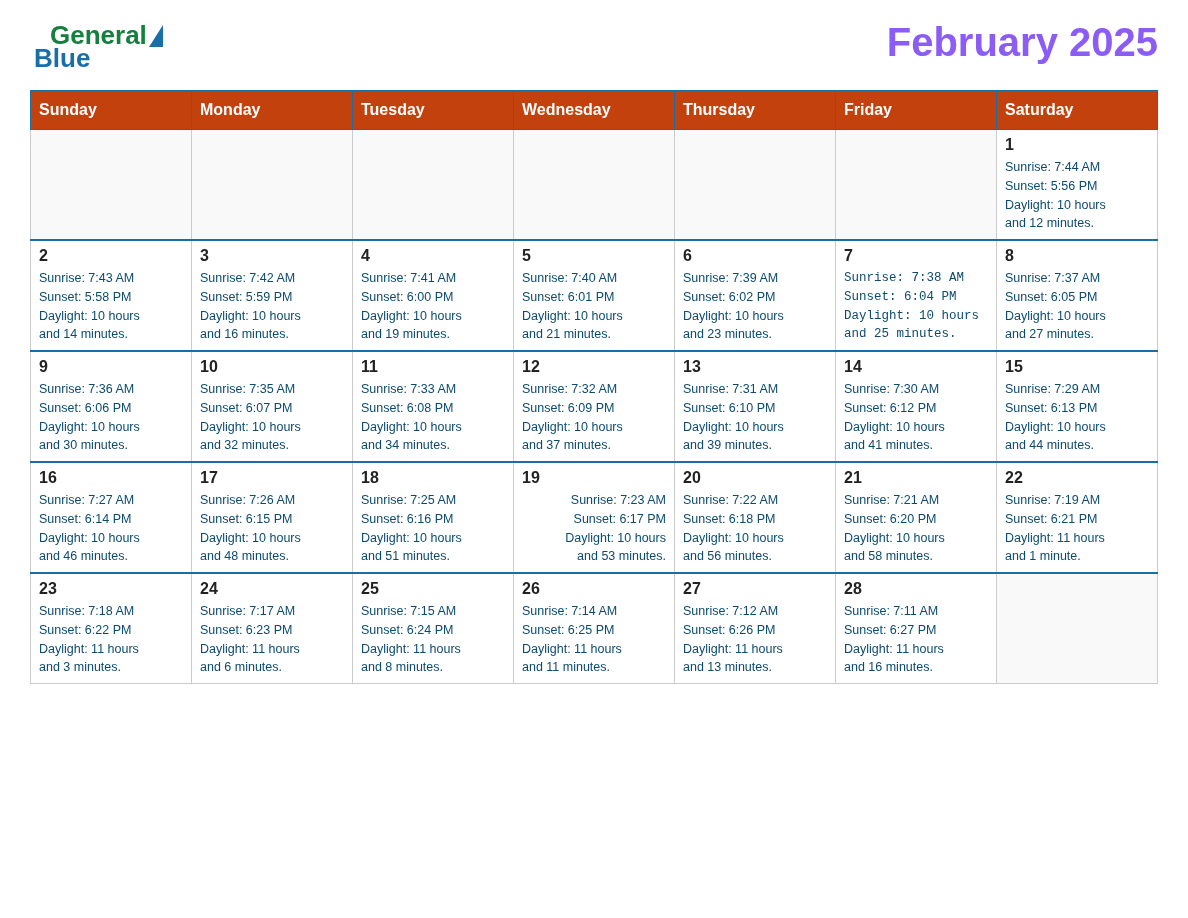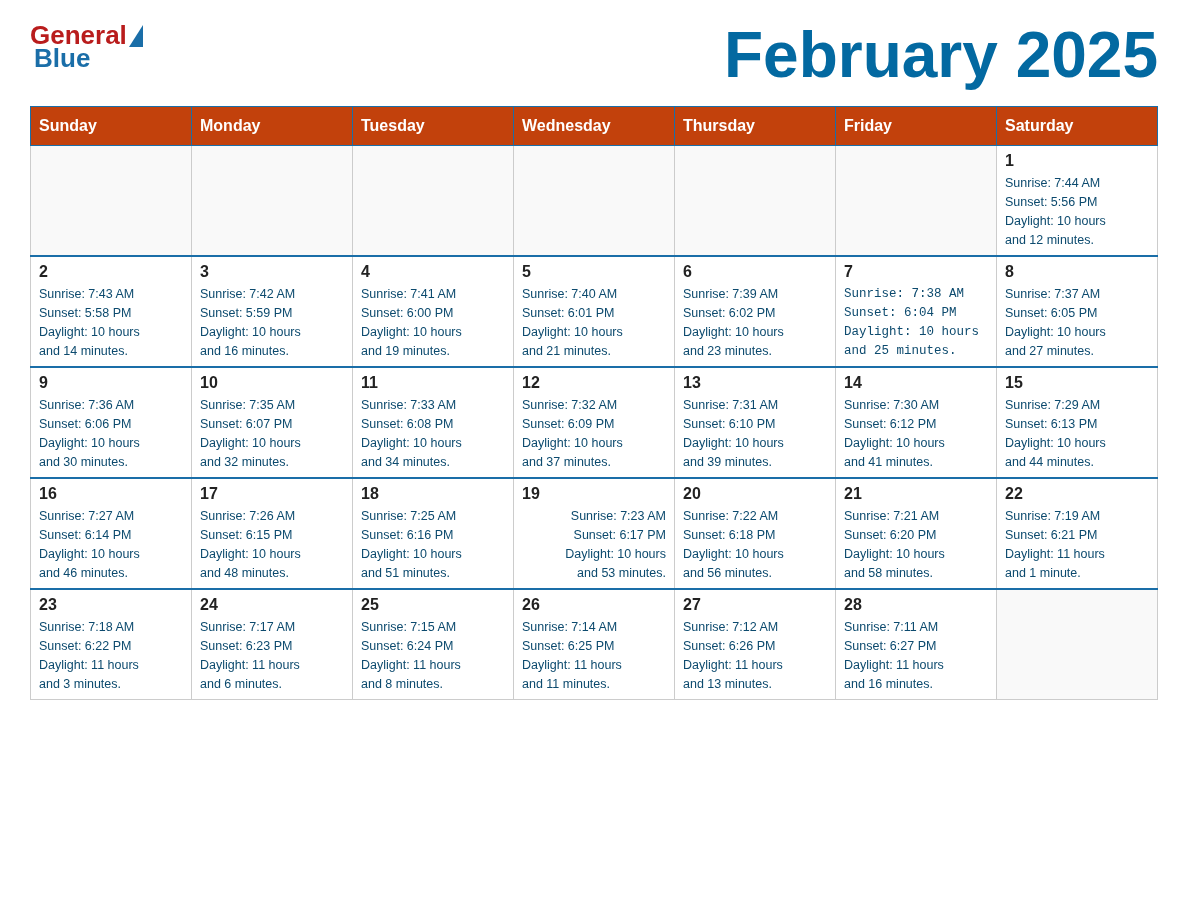--- a/index.html
+++ b/index.html
@@ -21,21 +21,21 @@
       flex-direction: column;
       align-items: flex-start;
     }
     .logo-text {
       display: flex;
       align-items: center;
       font-size: 26px;
       font-weight: bold;
       color: #333;
     }
-    .logo-general { color: #b91c1c; }
+    .logo-general { color: #15803d; margin-left: 20px; }
     .logo-triangle {
       width: 0;
       height: 0;
       border-left: 14px solid transparent;
       border-right: 0px solid transparent;
       border-bottom: 22px solid #1a6ea8;
       display: inline-block;
       margin: 0 2px;
       vertical-align: middle;
     }
@@ -43,23 +43,23 @@
       color: #1a6ea8;
       font-size: 26px;
       font-weight: bold;
       margin-top: -8px;
       padding-left: 4px;
     }
     .title-section {
       text-align: right;
     }
     .month-title {
-      font-size: 64px;
-      font-weight: bold;
-      color: #0369a1;
+      font-size: 40px;
+      font-weight: bold;
+      color: #8b5cf6;
       line-height: 1.1;
     }
     .location {
       font-size: 20px;
       color: #444;
       margin-top: 4px;
     }
     .calendar {
       width: 100%;
       border-collapse: collapse;

